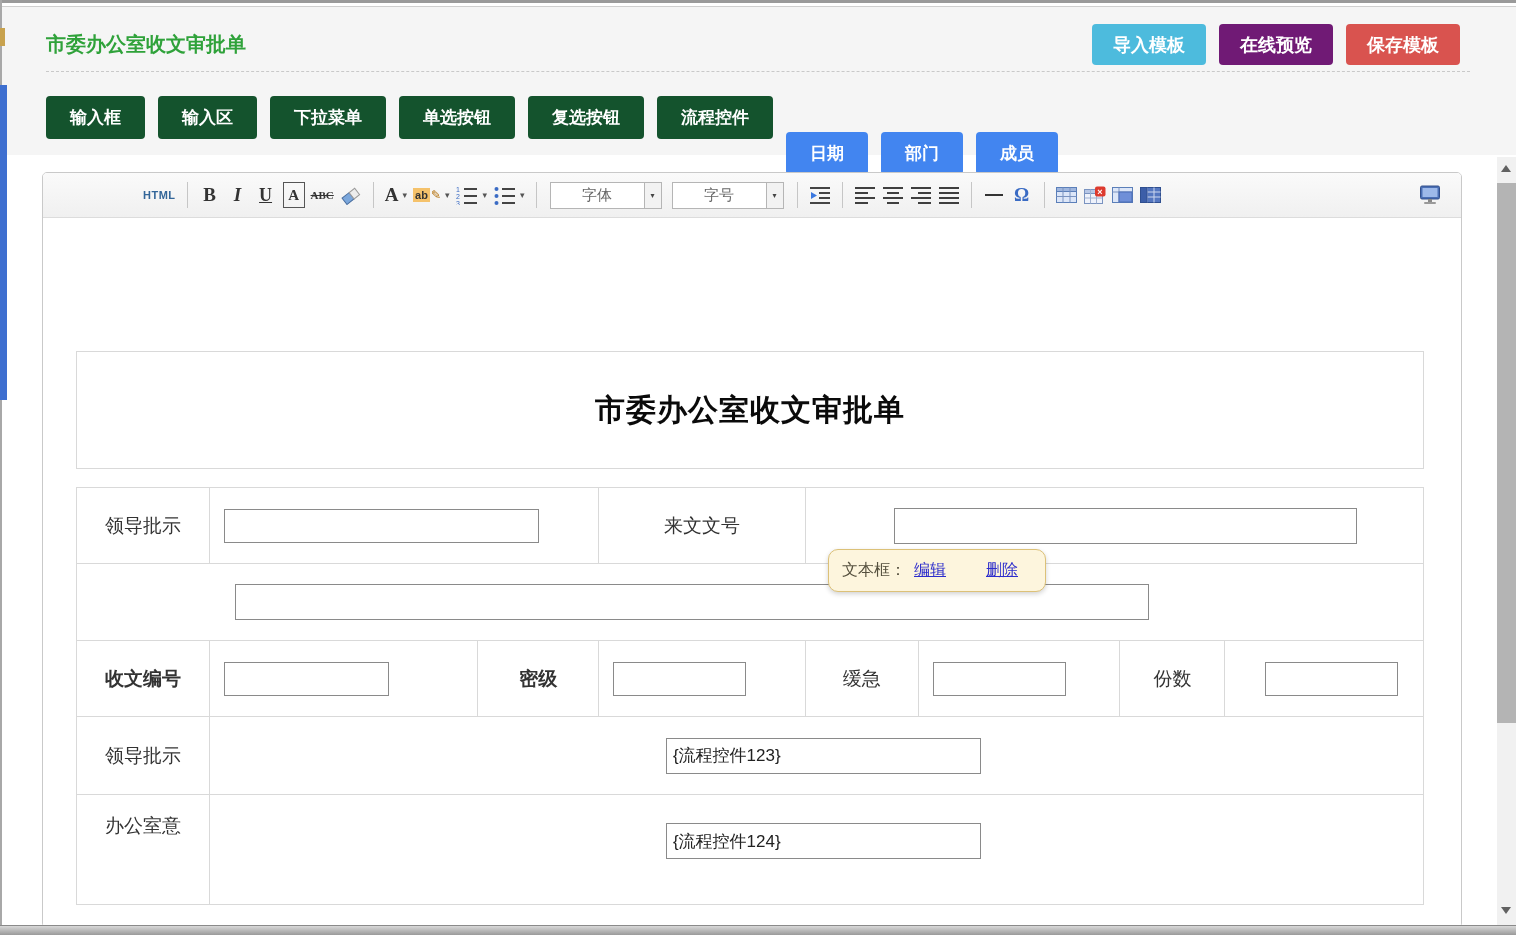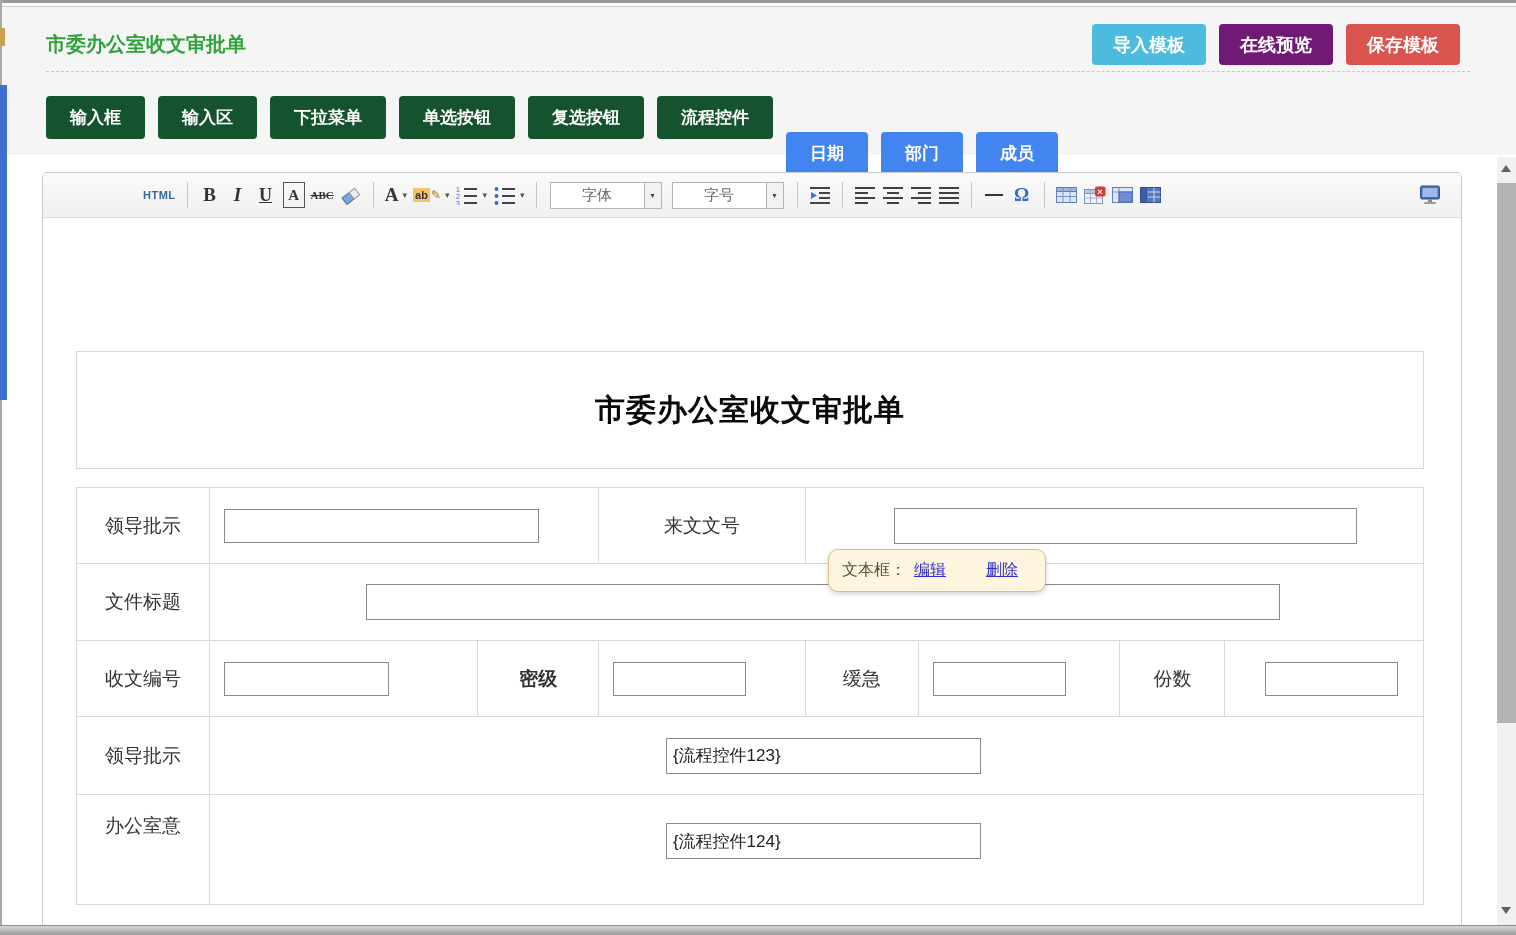--- a/index.html
+++ b/index.html
@@ -76,21 +76,21 @@
   .lab { justify-content:center; font-size:19px; color:#333; }
   .icell { padding-left:14px; }
   .txt { height:34px; border:1px solid #8a8a8a; background:#fff; font-size:17px;
     padding:0 6px; color:#222; font-family:"Liberation Sans",sans-serif; }
   .h36 { height:36px; }
   
   .r1 { height:76px; } .r2 { height:77px; } .r3 { height:74px; }
   .r4 { height:76px; } .r5 { height:78px; } .r6 { height:110px; }
   .w133 { width:133px; } .w390 { width:390px; } .w207 { width:207px; } .w618 { width:618px; }
   .w1215 { width:1215px; }
-  .c4a{width:133px;} .c4b{width:269px;} .c4c{width:121px;font-weight:bold;} .c4d{width:207px;}
+  .c4a{width:133px;font-weight:bold;} .c4b{width:269px;} .c4c{width:121px;font-weight:bold;} .c4d{width:207px;}
   .c4e{width:113px;} .c4f{width:202px;} .c4g{width:105px;} .c4h{width:198px;}
   .in315 { width:315px; } .in463 { width:463px; } .in914 { width:914px; }
   .in165 { width:165px; } .in133w { width:133px; }
   .top-align { align-items:flex-start; }
   .pt18 { padding-top:18px; } .pt28 { padding-top:28px; }
   .pl22 { padding-left:22px; }
   
   .tooltip { position:absolute; left:828px; top:549px; width:218px; height:43px; z-index:40;
     background:#fdf5dd; border:1px solid #dcc178; border-radius:10px;
     box-shadow:0 2px 5px rgba(0,0,0,0.18); display:flex; align-items:center; padding:0 13px;
@@ -303,21 +303,20 @@
         <div class="tcell icell w390">
           <input class="txt in315" type="text" style="">
         </div>
         <div class="tcell lab w207">来文文号</div>
         <div class="tcell icell w618 pl22">
           <input class="txt h36 in463" type="text" style="">
         </div>
       </div>
 
       <div class="trow r2">
-        <div class="tcell lab w133">文件标题</div>
         <div class="tcell icell w1215">
           <input class="txt h36 in914" type="text" style="">
         </div>
       </div>
 
 
       <div class="trow r4">
         <div class="tcell lab c4a">收文编号</div>
         <div class="tcell icell c4b">
           <input class="txt in165" type="text" style="">

